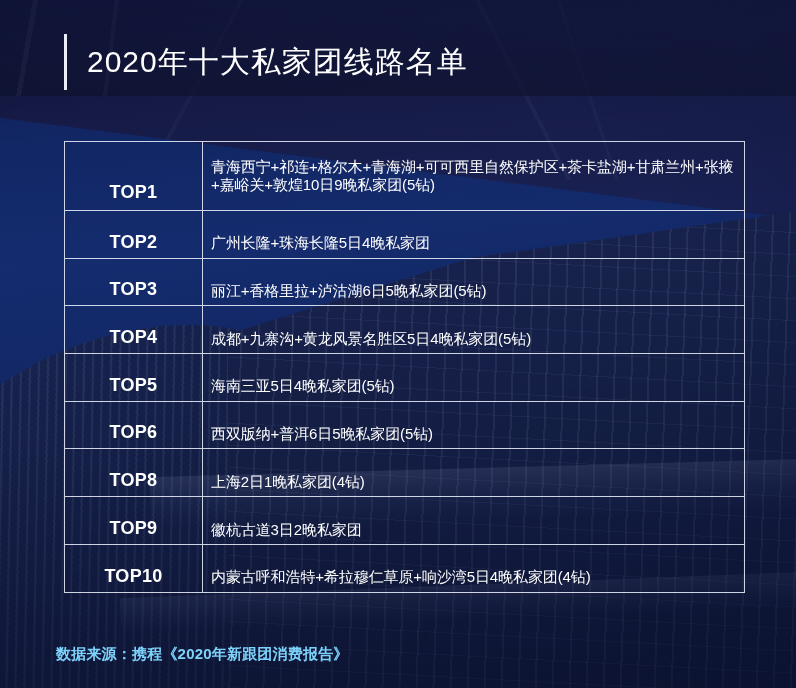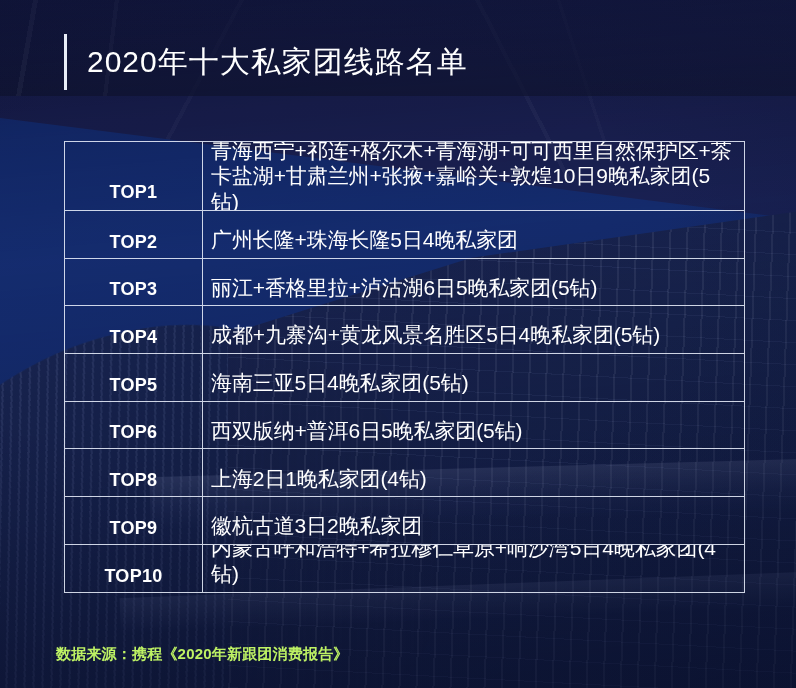--- a/index.html
+++ b/index.html
@@ -169,33 +169,33 @@
   .cell-route {
     flex: 1 1 auto;
     box-sizing: border-box;
     display: flex;
     align-items: flex-end;
     padding: 0 8px 5px 8px;
     overflow: hidden;
   }
   .route-text {
     color: #ffffff;
-    font-size: 21px;
+    font-size: 15px;
     line-height: 1.22;
     letter-spacing: -0.1px;
   }
   .row.r1 .cell-rank { align-items: center; padding-bottom: 0; }
   .row.r1 .cell-route { align-items: center; padding-bottom: 0; }
 
   
   .footer {
     position: absolute;
     left: 56px;
     top: 645px;
-    color: #bef264;
+    color: #7dd3fc;
     font-size: 15px;
     font-weight: bold;
     letter-spacing: .2px;
     white-space: nowrap;
   }
 </style>
 </head>
 <body>
 
 <div id="stage">

